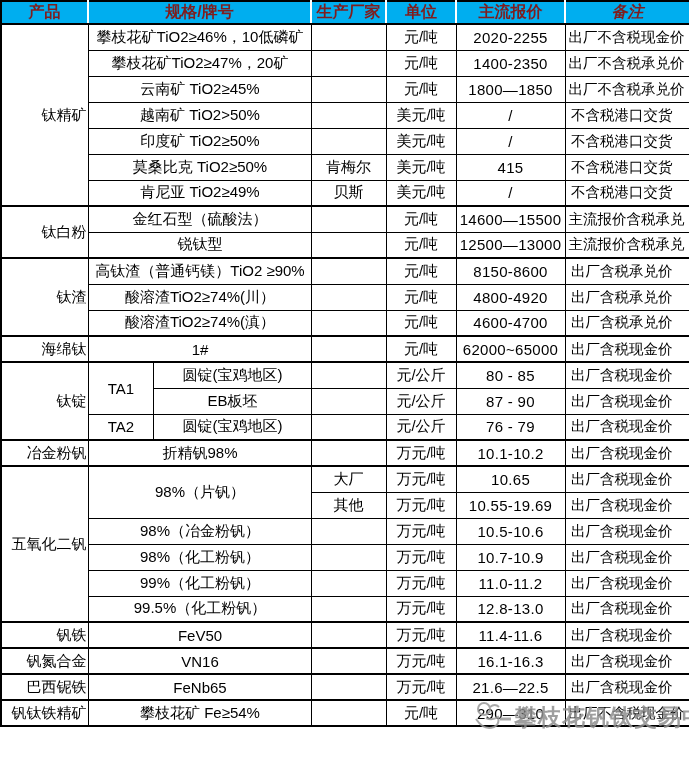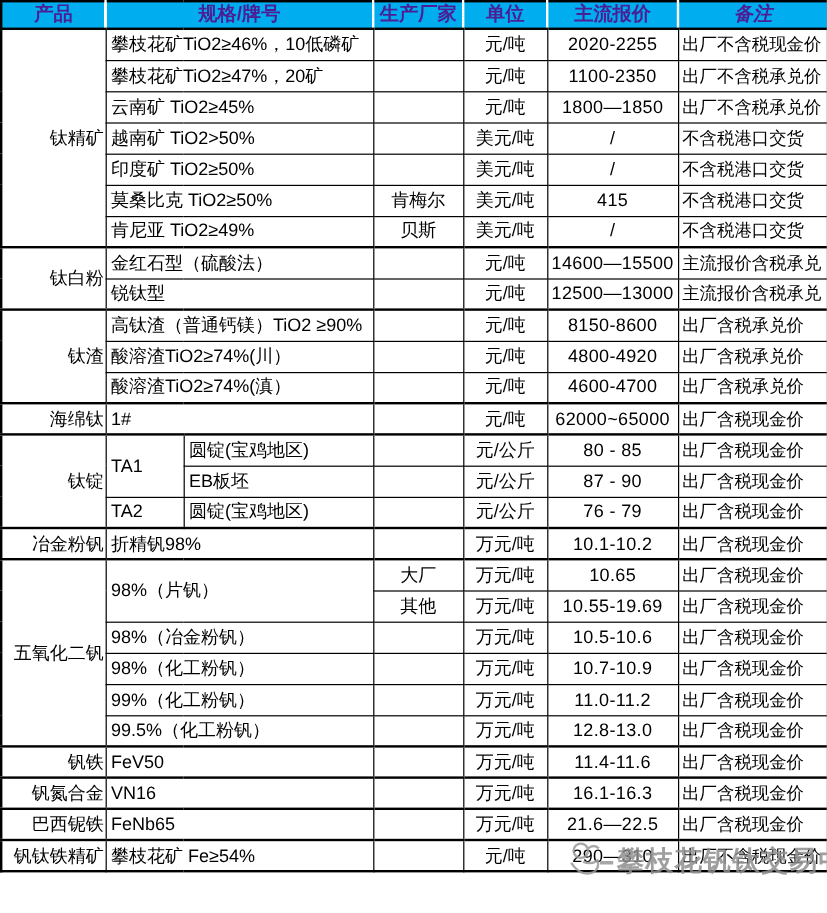--- a/index.html
+++ b/index.html
@@ -13,21 +13,21 @@
     color: #000;
   }
   table.price-table {
     border-collapse: collapse;
     table-layout: fixed;
     width: 689px;
     border: 2px solid #000;
   }
   thead th {
     background: #00AEEF;
-    color: #4c1d95;
+    color: #7f1d1d;
     font-size: 16px;
     font-weight: bold;
     height: 22px;
     padding: 0;
     text-align: center;
     border: 2px solid #fff;
     border-top: 2px solid #000;
     border-bottom: 2px solid #000;
     overflow: hidden;
     white-space: nowrap;
@@ -38,21 +38,21 @@
     border: 1px solid #000;
     height: 26px;
     font-size: 15px;
     padding: 0 3px;
     overflow: hidden;
     white-space: nowrap;
     background: transparent;
   }
   tbody tr.group-start td { border-top: 2px solid #000; }
   td.c { text-align: center; padding: 0 1px; }
-  td.l { text-align: left; padding-left: 4px; }
+  td.l { text-align: center; padding-left: 4px; }
   td.product { text-align: right; padding: 0 1px; }
   td.spec { font-size: 15px; }
   td.note { padding-left: 3px; padding-right: 14px; font-size: 14.5px; }
   td.price { font-size: 15px; letter-spacing: 0.3px; margin-left: 24px; }
   .watermark {
     position: absolute;
     left: 470px; top: 697px;
     display: flex;
     align-items: center;
     color: #969696;
@@ -97,21 +97,21 @@
         <td class="l spec" colspan="2">攀枝花矿TiO2≥46%，10低磷矿</td>
         <td class="c"></td>
         <td class="c">元/吨</td>
         <td class="c price">2020-2255</td>
         <td class="l note">出厂不含税现金价</td>
       </tr>
       <tr>
         <td class="l spec" colspan="2">攀枝花矿TiO2≥47%，20矿</td>
         <td class="c"></td>
         <td class="c">元/吨</td>
-        <td class="c price">1100-2350</td>
+        <td class="c price">1400-2350</td>
         <td class="l note">出厂不含税承兑价</td>
       </tr>
       <tr>
         <td class="l spec" colspan="2">云南矿 TiO2≥45%</td>
         <td class="c"></td>
         <td class="c">元/吨</td>
         <td class="c price">1800—1850</td>
         <td class="l note">出厂不含税承兑价</td>
       </tr>
       <tr>

